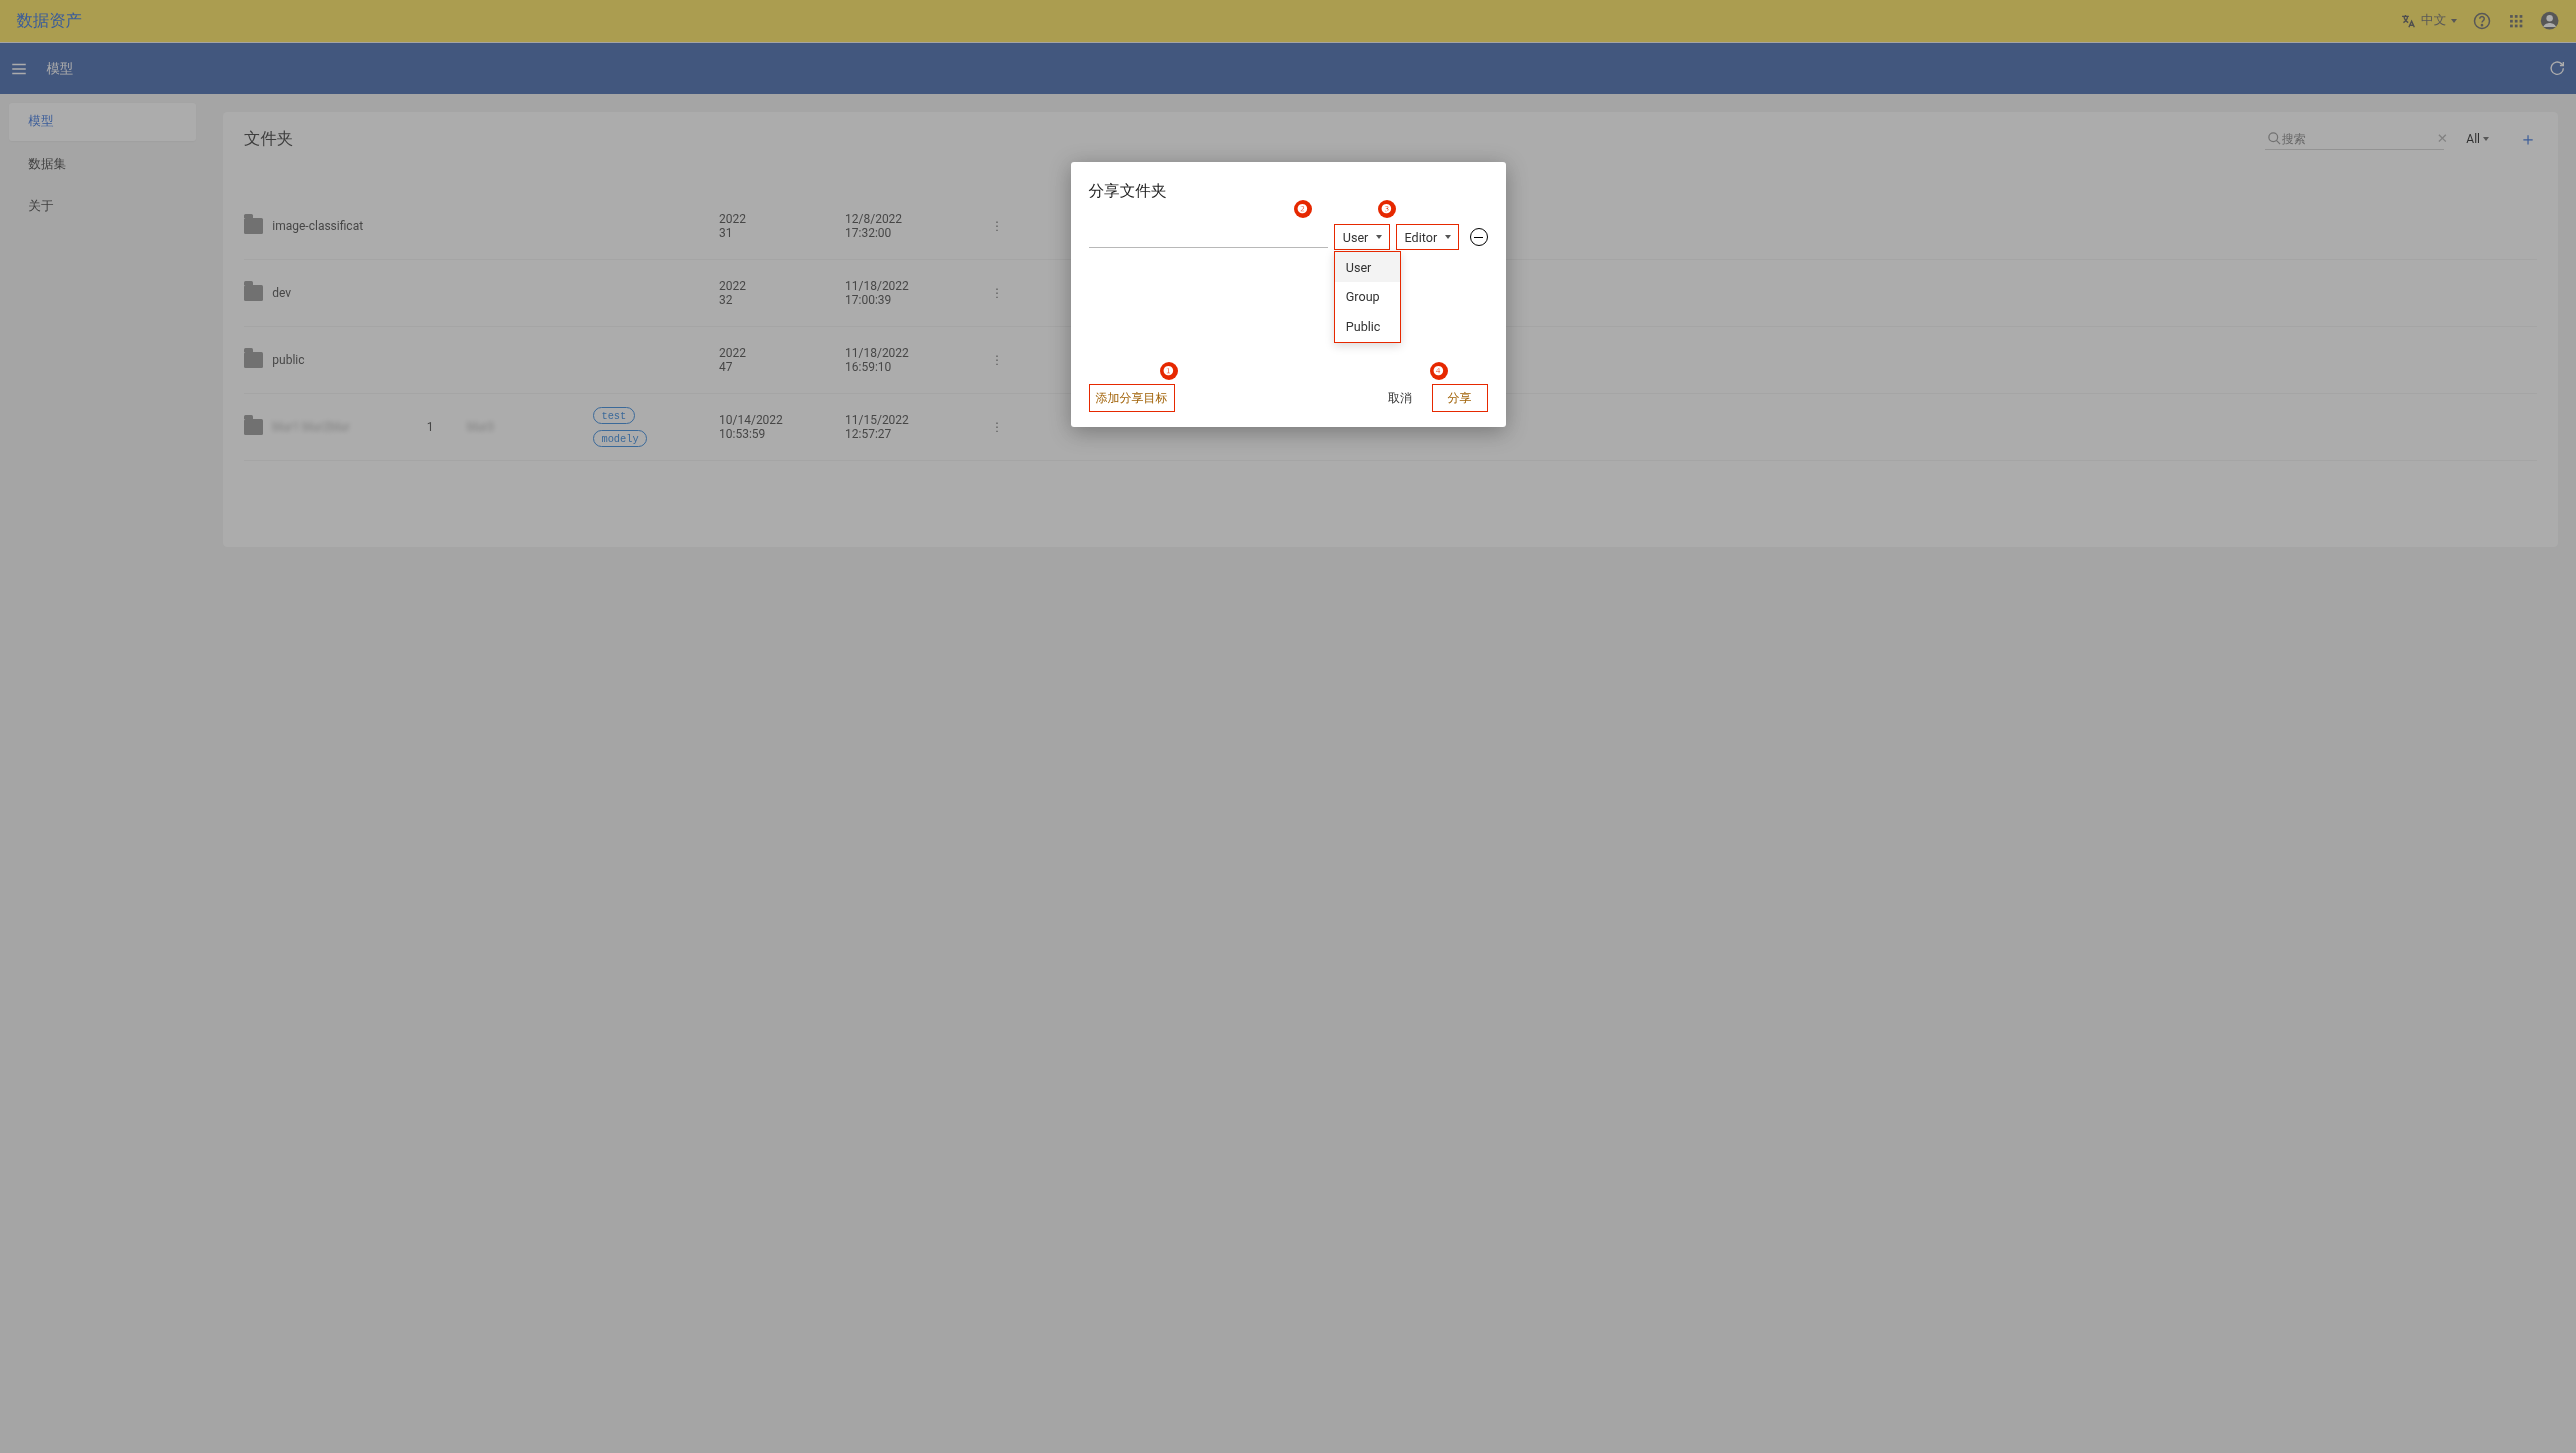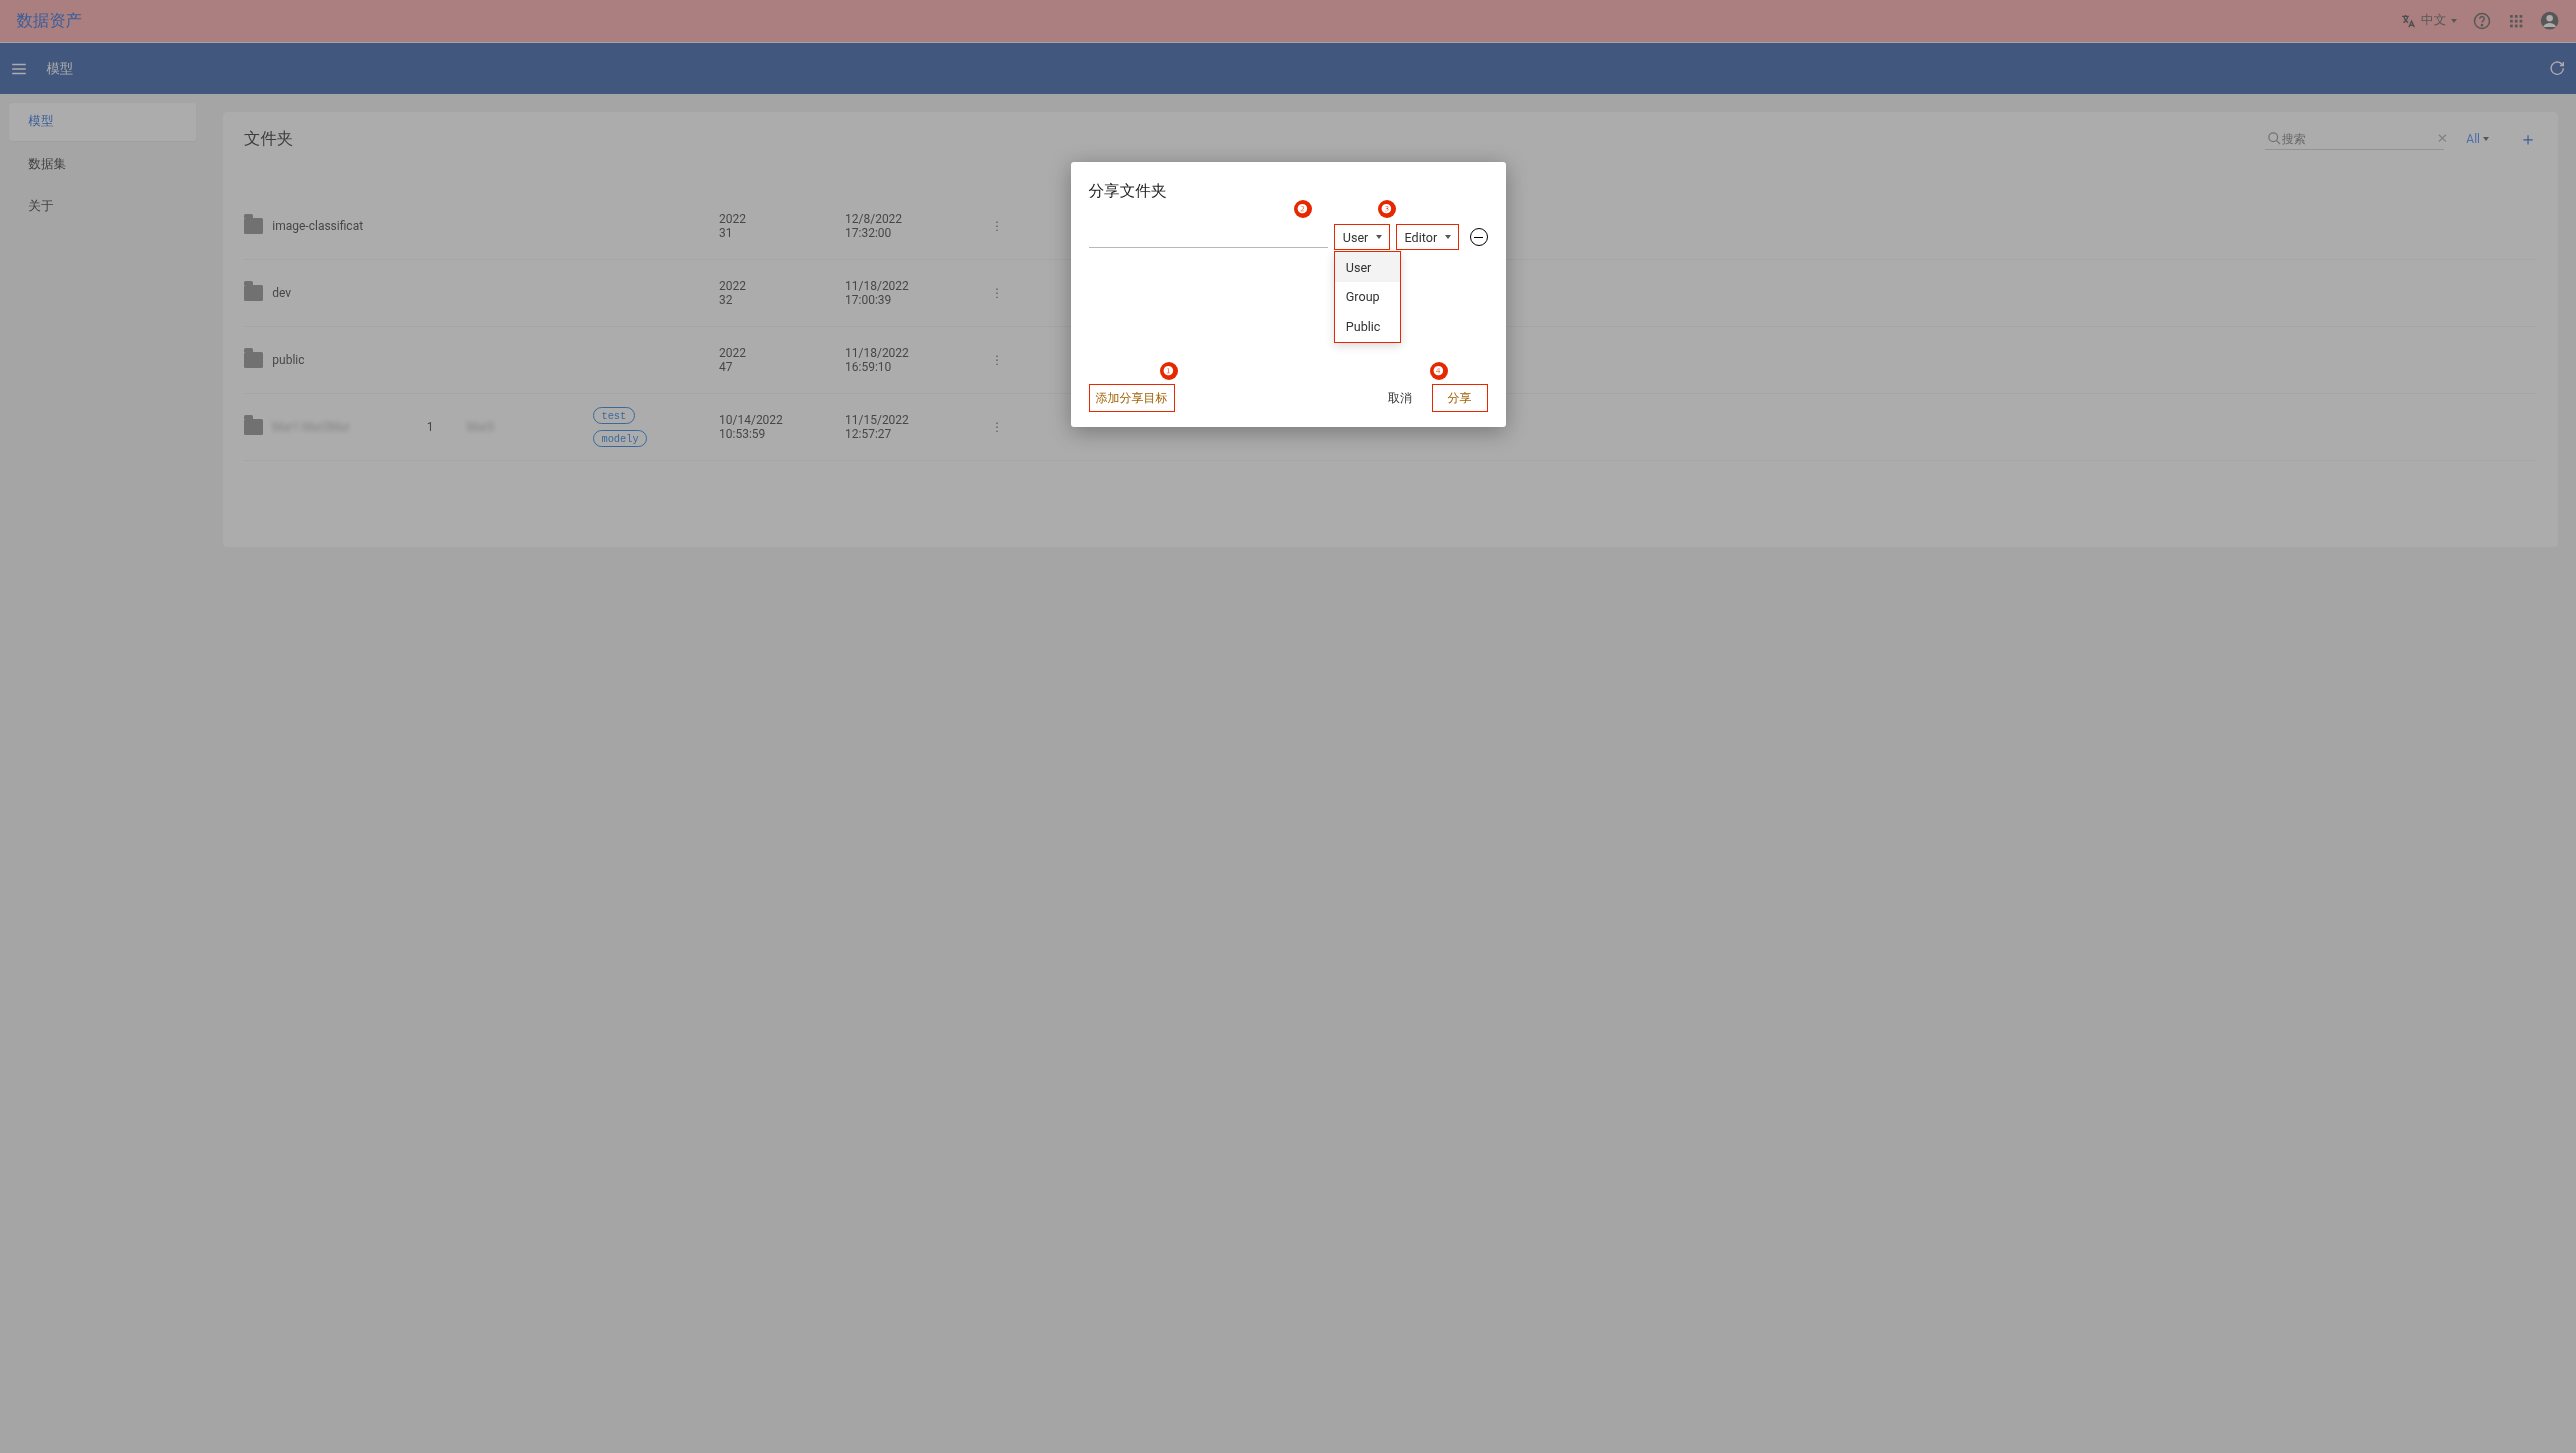--- a/index.html
+++ b/index.html
@@ -1,20 +1,20 @@
 <!DOCTYPE html>
 <html style="font-size:12px"><head>
 <meta charset="utf-8">
 <style>
   * { box-sizing: border-box; margin: 0; padding: 0; }
   body { font-family: -apple-system, BlinkMacSystemFont, "Segoe UI", Roboto, Helvetica, Arial, sans-serif; background: #f4f4f4; color: #333; overflow: hidden; }
   .app { width: 100%; height: 100vh; display: flex; flex-direction: column; }
 
   
-  .topbar { height: 43px; background: #fca5a5; display: flex; align-items: center; padding: 0 16.4px; border-bottom: 0.7px solid #eee; }
+  .topbar { height: 43px; background: #fde047; display: flex; align-items: center; padding: 0 16.4px; border-bottom: 0.7px solid #eee; }
   .app-title { color: #1b5fd9; font-size: 16.4px; font-weight: 500; }
   .topbar-spacer { flex: 1; }
   .topbar-actions { display: flex; align-items: center; gap: 16.4px; color: #555; }
   .icon-btn { cursor: pointer; display: inline-flex; align-items: center; justify-content: center; }
   .lang { display: flex; align-items: center; gap: 4.5px; font-size: 12.6px; }
 
   
   .bluebar { height: 51px; background: #2b54a3; color: #fff; display: flex; align-items: center; padding: 0 10.4px; }
   .hamburger { width: 18px; height: 18px; margin-right: 18px; }
   .bluebar-title { font-size: 13.4px; font-weight: 400; color: #fafafa; }
@@ -28,21 +28,21 @@
   .side-item.plain { margin: 4.5px 9px; }
 
   .content { flex: 1; padding: 18px; min-width: 0; }
   .card { background: #fff; border-radius: 4.5px; height: 435px; padding: 15px 21px; overflow: hidden; display:flex; flex-direction:column;gap:8px; }
 
   .card-header { display: flex; align-items: center; }
   .card-title { font-size: 16.4px; font-weight: 500; color: #222; }
   .card-header-spacer { flex: 1; }
   .search-wrap { display: flex; align-items: center; border-bottom: 0.7px solid #ccc; width: 179px; padding: 3px 1.5px; color: #888; }
   .search-input { border: none; outline: none; font-size: 12px; flex:1; color:#444; }
-  .filter-chip { margin-left: 22px; font-size: 12px; color: #3b82f6; display:flex; align-items:center; gap:3px; }
+  .filter-chip { margin-left: 22px; font-size: 12px; color: #000000; display:flex; align-items:center; gap:3px; }
   .add-btn { margin-left: 30px; color: #1b5fd9; font-size: 18px; cursor: pointer; }
 
   .table { margin-top: 34px; width: 100%; }
   .thead, .trow { display: grid; grid-template-columns: 149px 74px 126px 126px 126px 126px 52px; align-items: center; }
   .thead { font-size: 12px; color: #555; padding: 6px 0 13.4px 0; border-bottom: 0.7px solid #eee; }
   .thead .sortable { display:flex; align-items:center; gap:3px; }
   .trow { padding: 12px 0; border-bottom: 0.7px solid #f0f0f0; font-size: 12px; color:#333; min-height: 67px; }
   .name-cell { display:flex; align-items:center; gap:9px; }
   .folder-icon { width: 19.3px; height: 16.4px; background:#888; border-radius:1.5px; position:relative; }
   .folder-icon::before { content:""; position:absolute; top:-3.7px; left:0; width:9px; height:3.7px; background:#888; border-radius:1.5px 1.5px 0 0; }

